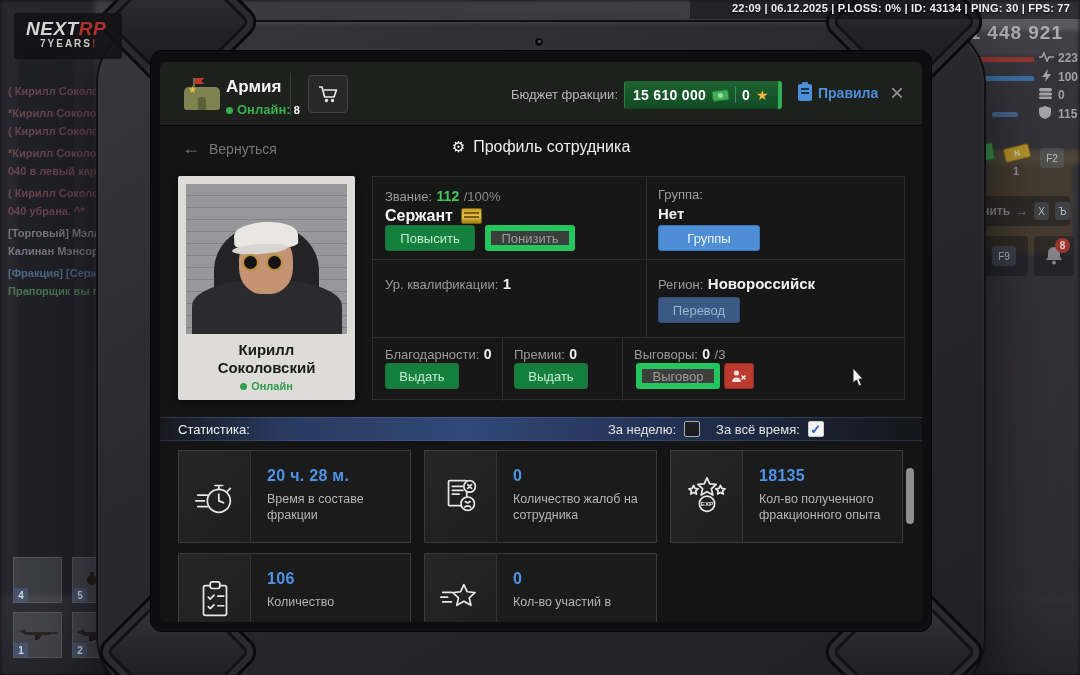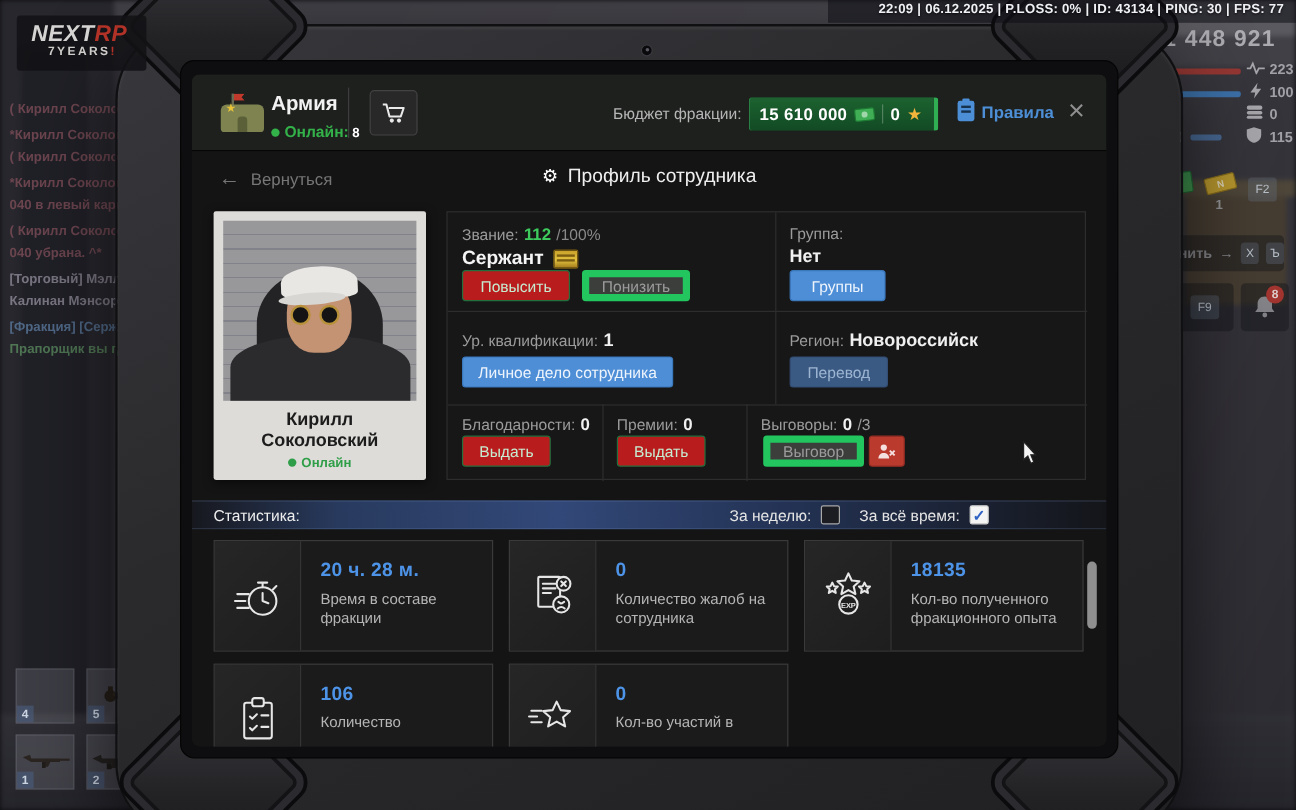--- a/index.html
+++ b/index.html
@@ -127,21 +127,21 @@
   #photo-card .on { margin-top:3px; text-align:center; font-size:11px; font-weight:bold; color:#2f9e48; }
   #photo-card .on .dot { display:inline-block; width:7px; height:7px; border-radius:50%; background:#2f9e48; margin-right:4px; }
 
   
   #ppanel { position:absolute; left:212px; top:114px; width:533px; height:224px; border:1px solid #2d2d2d; background:#171717; }
   .hline { position:absolute; left:0; width:533px; height:1px; background:#2d2d2d; }
   .vline { position:absolute; width:1px; background:#2d2d2d; }
   .lab { font-size:13px; color:#9b9b9b; }
   .val-w { font-size:14px; font-weight:bold; color:#f0f0f0; }
   .btn { position:absolute; height:26px; border-radius:3px; font-size:13px; display:flex; align-items:center; justify-content:center; cursor:pointer; }
-  .btn-green { background:#b91c1c; color:#c6ebd1; border:1px solid #226e3c; }
+  .btn-green { background:#15803d; color:#c6ebd1; border:1px solid #226e3c; }
   .btn-gray  { background:#3c3e3c; color:#9b9b9b; border:6px solid #22c55e; }
   .btn-blue  { background:#4d8ed6; color:#eef4fc; border:1px solid #3b77bb; }
   .btn-mblue { background:#3b5a83; color:#9db5d2; border:1px solid #324e74; }
   .btn-red   { background:#bb3a2e; border:1px solid #96restriction; border:1px solid #962e24; }
   #rank-line { position:absolute; left:12px; top:10px; }
   #rank-line .v { color:#3ecb5e; font-weight:bold; font-size:14px; }
   #rank-line .sfx { color:#8a8a8a; font-size:13px; }
   #rank-name { position:absolute; left:12px; top:30px; font-size:16px; font-weight:bold; color:#f5f5f5; display:flex; align-items:center; gap:8px; }
   .epaulette { width:21px; height:16px; border-radius:2px; background:linear-gradient(180deg,#caa22a 0%,#e3c23f 55%,#a67f1d 100%); border:1px solid #7c5e12; position:relative; }
   .epaulette::after { content:""; position:absolute; left:2px; top:3px; width:15px; height:2px; background:#7c5e12; box-shadow:0 4px 0 #7c5e12; }
@@ -385,27 +385,26 @@
     </div>
     <div id="rank-name">
       <span>Сержант</span>
       <span class="epaulette"></span>
     </div>
     <div class="btn btn-green" style="left:12px; top:48px; width:90px;">Повысить</div>
     <div class="btn btn-gray" style="left:112px; top:48px; width:90px;">Понизить</div>
 
     <div class="lab abs" style="left:285px; top:10px;">Группа:</div>
     <div class="val-w abs" style="left:285px; top:28px; font-size:15px;">Нет</div>
-    <div class="btn btn-blue" style="left:285px; top:48px; width:80px;">Группы</div>
+    <div class="btn btn-blue" style="left:285px; top:48px; width:102px;">Группы</div>
 
     <div class="abs" style="left:12px; top:98px;">
       <span class="lab">Ур. квалификации:</span>
       <span class="val-w" style="font-size:15px;">1</span>
     </div>
-    <div class="btn btn-blue" style="left:12px; top:120px; width:176px;">Личное дело сотрудника</div>
 
     <div class="abs" style="left:285px; top:98px;">
       <span class="lab">Регион:</span>
       <span class="val-w" style="font-size:15px;">Новороссийск</span>
     </div>
     <div class="btn btn-mblue" style="left:285px; top:120px; width:82px;">Перевод</div>
 
     <div class="abs" style="left:12px; top:168px;">
       <span class="lab">Благодарности:</span>
       <span class="val-w">0</span>

